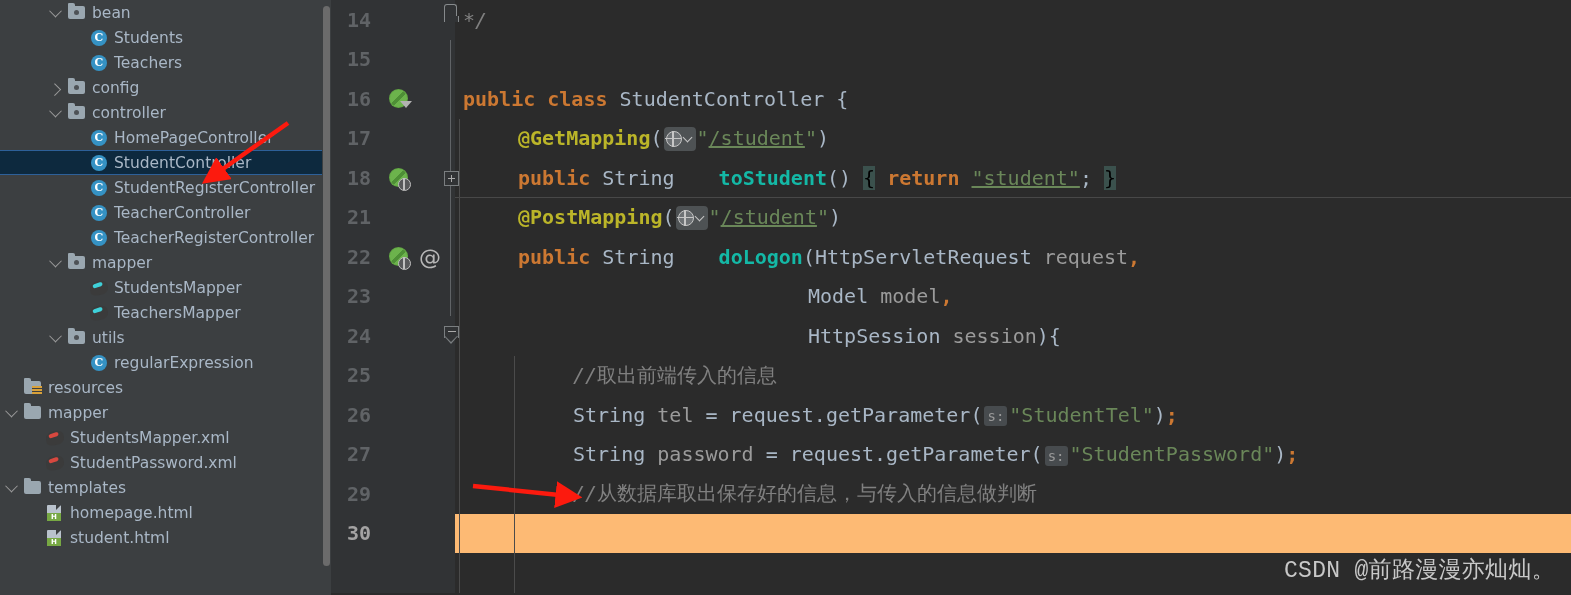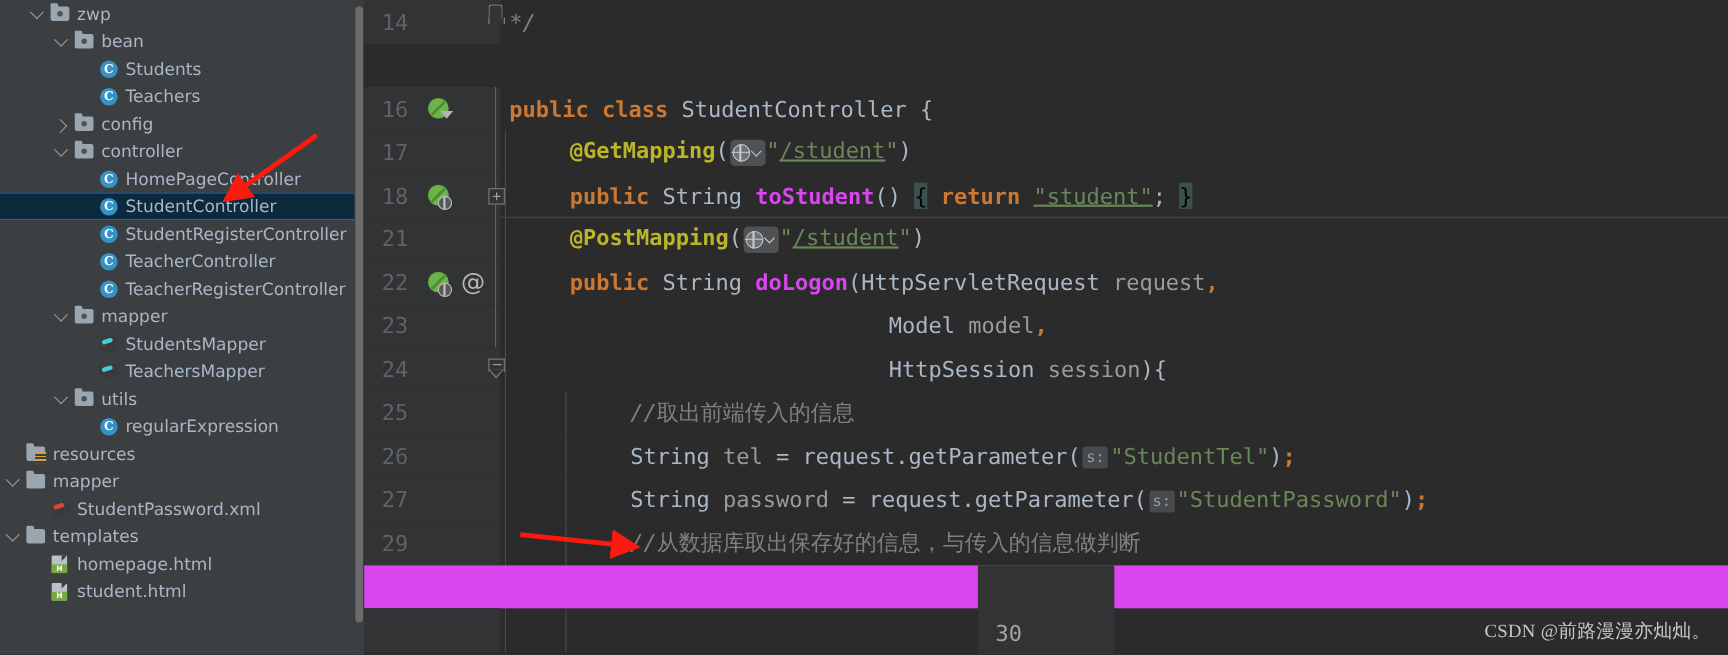--- a/index.html
+++ b/index.html
@@ -149,33 +149,34 @@
   }
   .code-line {
     position: relative;
     height: 39.5px;
     display: flex;
     align-items: center;
     white-space: pre;
     font-family: "DejaVu Sans Mono", monospace;
     font-size: 20px;
   }
-  .code-line.current { background: #d946ef; flex-direction: column; }
+  .code-line.current { background: #fdba74; }
   .gutter {
     position: relative;
     width: 124px; flex: 0 0 124px;
     height: 39.5px;
     display: flex; align-items: center;
     background: #313335;
   }
   .code-line.current .gutter { background: #313335; }
   .lineno {
     width: 56px; text-align: left; padding-left: 16px;
     color: #606366; font-size: 20px;
     font-family: "DejaVu Sans Mono", monospace;
+    font-weight: bold;
   }
   .code-line.current .lineno { color: #a4a3a3; }
   .gutter-icons { position: relative; width: 66px; height: 39.5px; }
 
   
   .g-bean {
     position: absolute; left: 2px; top: 10px; width: 19px; height: 19px;
     border-radius: 50%; background: #62a744;
     overflow: hidden;
   }
@@ -266,21 +267,21 @@
     height: 39.5px;
     display: flex; align-items: center;
     flex: 1 1 auto;
   }
 
   
   .kw  { color: #cc7832; font-weight: 700; }
   .ann { color: #bbb529; font-weight: 700; }
   .cls { color: #a9b7c6; }
   .typ { color: #a9b7c6; }
-  .fn  { color: #d946ef; font-weight: 700; }
+  .fn  { color: #14b8a6; font-weight: 700; margin-left: 32px; }
   .str { color: #6a8759; }
   .plain { color: #a9b7c6; }
   .cmt { color: #808080; font-style: italic; }
   .cmt-cn { color: #808080; font-family: "DejaVu Serif", serif; font-style: normal; }
   .var { color: #9b9b9b; }
   .punct { color: #a9b7c6; }
   .sel-brace { background: #3b514d; }
   .urlstr { color: #6a8759; text-decoration: underline; text-decoration-color: #6a8759; }
 
   
@@ -323,212 +324,210 @@
     position: absolute; left: 124px; right: 0; bottom: 0;
     height: 1px; background: #484848;
   }
 
   
   .arrow-svg { position: absolute; pointer-events: none; }
 
   
   .watermark {
     position: absolute; right: 16px; bottom: 10px;
-    color: #c8c8c8; font-size: 17px;
-    font-family: Liberation Serif, serif;
+    color: #c8c8c8; font-size: 23px;
+    font-family: Liberation Mono, monospace;
     letter-spacing: .3px;
   }
 </style>
 </head>
 <body>
 
 <div class="ide">
 
   <div class="project-panel">
     <div class="tree" id="tree">
         <div class="tree-row">
           <span class="tw"></span>
+          <span class="tw"></span>
           <span class="tw">
             <span class="chev down"></span>
           </span>
           <span class="ico">
             <span class="ic-folder"></span>
           </span>
-          <span class="tree-label">zwp</span>
+          <span class="tree-label">bean</span>
+        </div>
+        <div class="tree-row">
+          <span class="tw"></span>
+          <span class="tw"></span>
+          <span class="tw"></span>
+          <span class="tw"></span>
+          <span class="ico">
+            <span class="ic-class">C</span>
+          </span>
+          <span class="tree-label">Students</span>
+        </div>
+        <div class="tree-row">
+          <span class="tw"></span>
+          <span class="tw"></span>
+          <span class="tw"></span>
+          <span class="tw"></span>
+          <span class="ico">
+            <span class="ic-class">C</span>
+          </span>
+          <span class="tree-label">Teachers</span>
+        </div>
+        <div class="tree-row">
+          <span class="tw"></span>
+          <span class="tw"></span>
+          <span class="tw">
+            <span class="chev right"></span>
+          </span>
+          <span class="ico">
+            <span class="ic-folder"></span>
+          </span>
+          <span class="tree-label">config</span>
         </div>
         <div class="tree-row">
           <span class="tw"></span>
           <span class="tw"></span>
           <span class="tw">
             <span class="chev down"></span>
           </span>
           <span class="ico">
             <span class="ic-folder"></span>
           </span>
-          <span class="tree-label">bean</span>
-        </div>
-        <div class="tree-row">
-          <span class="tw"></span>
-          <span class="tw"></span>
-          <span class="tw"></span>
-          <span class="tw"></span>
-          <span class="ico">
-            <span class="ic-class">C</span>
-          </span>
-          <span class="tree-label">Students</span>
-        </div>
-        <div class="tree-row">
-          <span class="tw"></span>
-          <span class="tw"></span>
-          <span class="tw"></span>
-          <span class="tw"></span>
-          <span class="ico">
-            <span class="ic-class">C</span>
-          </span>
-          <span class="tree-label">Teachers</span>
-        </div>
-        <div class="tree-row">
-          <span class="tw"></span>
-          <span class="tw"></span>
-          <span class="tw">
-            <span class="chev right"></span>
-          </span>
-          <span class="ico">
-            <span class="ic-folder"></span>
-          </span>
-          <span class="tree-label">config</span>
+          <span class="tree-label">controller</span>
+        </div>
+        <div class="tree-row">
+          <span class="tw"></span>
+          <span class="tw"></span>
+          <span class="tw"></span>
+          <span class="tw"></span>
+          <span class="ico">
+            <span class="ic-class">C</span>
+          </span>
+          <span class="tree-label">HomePageController</span>
+        </div>
+        <div class="tree-row selected">
+          <span class="tw"></span>
+          <span class="tw"></span>
+          <span class="tw"></span>
+          <span class="tw"></span>
+          <span class="ico">
+            <span class="ic-class">C</span>
+          </span>
+          <span class="tree-label">StudentController</span>
+        </div>
+        <div class="tree-row">
+          <span class="tw"></span>
+          <span class="tw"></span>
+          <span class="tw"></span>
+          <span class="tw"></span>
+          <span class="ico">
+            <span class="ic-class">C</span>
+          </span>
+          <span class="tree-label">StudentRegisterController</span>
+        </div>
+        <div class="tree-row">
+          <span class="tw"></span>
+          <span class="tw"></span>
+          <span class="tw"></span>
+          <span class="tw"></span>
+          <span class="ico">
+            <span class="ic-class">C</span>
+          </span>
+          <span class="tree-label">TeacherController</span>
+        </div>
+        <div class="tree-row">
+          <span class="tw"></span>
+          <span class="tw"></span>
+          <span class="tw"></span>
+          <span class="tw"></span>
+          <span class="ico">
+            <span class="ic-class">C</span>
+          </span>
+          <span class="tree-label">TeacherRegisterController</span>
         </div>
         <div class="tree-row">
           <span class="tw"></span>
           <span class="tw"></span>
           <span class="tw">
             <span class="chev down"></span>
           </span>
           <span class="ico">
             <span class="ic-folder"></span>
           </span>
-          <span class="tree-label">controller</span>
-        </div>
-        <div class="tree-row">
-          <span class="tw"></span>
-          <span class="tw"></span>
-          <span class="tw"></span>
-          <span class="tw"></span>
-          <span class="ico">
-            <span class="ic-class">C</span>
-          </span>
-          <span class="tree-label">HomePageController</span>
-        </div>
-        <div class="tree-row selected">
-          <span class="tw"></span>
-          <span class="tw"></span>
-          <span class="tw"></span>
-          <span class="tw"></span>
-          <span class="ico">
-            <span class="ic-class">C</span>
-          </span>
-          <span class="tree-label">StudentController</span>
-        </div>
-        <div class="tree-row">
-          <span class="tw"></span>
-          <span class="tw"></span>
-          <span class="tw"></span>
-          <span class="tw"></span>
-          <span class="ico">
-            <span class="ic-class">C</span>
-          </span>
-          <span class="tree-label">StudentRegisterController</span>
-        </div>
-        <div class="tree-row">
-          <span class="tw"></span>
-          <span class="tw"></span>
-          <span class="tw"></span>
-          <span class="tw"></span>
-          <span class="ico">
-            <span class="ic-class">C</span>
-          </span>
-          <span class="tree-label">TeacherController</span>
-        </div>
-        <div class="tree-row">
-          <span class="tw"></span>
-          <span class="tw"></span>
-          <span class="tw"></span>
-          <span class="tw"></span>
-          <span class="ico">
-            <span class="ic-class">C</span>
-          </span>
-          <span class="tree-label">TeacherRegisterController</span>
+          <span class="tree-label">mapper</span>
+        </div>
+        <div class="tree-row">
+          <span class="tw"></span>
+          <span class="tw"></span>
+          <span class="tw"></span>
+          <span class="tw"></span>
+          <span class="ico">
+            <span class="ic-mapper"></span>
+          </span>
+          <span class="tree-label">StudentsMapper</span>
+        </div>
+        <div class="tree-row">
+          <span class="tw"></span>
+          <span class="tw"></span>
+          <span class="tw"></span>
+          <span class="tw"></span>
+          <span class="ico">
+            <span class="ic-mapper"></span>
+          </span>
+          <span class="tree-label">TeachersMapper</span>
         </div>
         <div class="tree-row">
           <span class="tw"></span>
           <span class="tw"></span>
           <span class="tw">
             <span class="chev down"></span>
           </span>
           <span class="ico">
             <span class="ic-folder"></span>
           </span>
-          <span class="tree-label">mapper</span>
-        </div>
-        <div class="tree-row">
-          <span class="tw"></span>
-          <span class="tw"></span>
-          <span class="tw"></span>
-          <span class="tw"></span>
-          <span class="ico">
-            <span class="ic-mapper"></span>
-          </span>
-          <span class="tree-label">StudentsMapper</span>
-        </div>
-        <div class="tree-row">
-          <span class="tw"></span>
-          <span class="tw"></span>
-          <span class="tw"></span>
-          <span class="tw"></span>
-          <span class="ico">
-            <span class="ic-mapper"></span>
-          </span>
-          <span class="tree-label">TeachersMapper</span>
-        </div>
-        <div class="tree-row">
-          <span class="tw"></span>
-          <span class="tw"></span>
+          <span class="tree-label">utils</span>
+        </div>
+        <div class="tree-row">
+          <span class="tw"></span>
+          <span class="tw"></span>
+          <span class="tw"></span>
+          <span class="tw"></span>
+          <span class="ico">
+            <span class="ic-class">C</span>
+          </span>
+          <span class="tree-label">regularExpression</span>
+        </div>
+        <div class="tree-row">
+          <span class="tw"></span>
+          <span class="ico">
+            <span class="ic-folder2 ic-res"></span>
+          </span>
+          <span class="tree-label">resources</span>
+        </div>
+        <div class="tree-row">
           <span class="tw">
             <span class="chev down"></span>
           </span>
           <span class="ico">
-            <span class="ic-folder"></span>
-          </span>
-          <span class="tree-label">utils</span>
-        </div>
-        <div class="tree-row">
-          <span class="tw"></span>
-          <span class="tw"></span>
-          <span class="tw"></span>
-          <span class="tw"></span>
-          <span class="ico">
-            <span class="ic-class">C</span>
-          </span>
-          <span class="tree-label">regularExpression</span>
-        </div>
-        <div class="tree-row">
-          <span class="tw"></span>
-          <span class="ico">
-            <span class="ic-folder2 ic-res"></span>
-          </span>
-          <span class="tree-label">resources</span>
-        </div>
-        <div class="tree-row">
-          <span class="tw">
-            <span class="chev down"></span>
-          </span>
-          <span class="ico">
             <span class="ic-folder2"></span>
           </span>
           <span class="tree-label">mapper</span>
+        </div>
+        <div class="tree-row">
+          <span class="tw"></span>
+          <span class="tw"></span>
+          <span class="ico">
+            <span class="ic-mapper xml"></span>
+          </span>
+          <span class="tree-label">StudentsMapper.xml</span>
         </div>
         <div class="tree-row">
           <span class="tw"></span>
           <span class="tw"></span>
           <span class="ico">
             <span class="ic-mapper xml"></span>
           </span>
           <span class="tree-label">StudentPassword.xml</span>
         </div>
         <div class="tree-row">
@@ -567,21 +566,21 @@
           <path d="M0,0 L6,3 L0,6 z" fill="#fc1a0e"></path>
         </marker>
       </defs>
       <path d="M103,5 L28,58" stroke="#fc1a0e" stroke-width="4.5" fill="none" marker-end="url(#ah1)"></path>
     </svg>
   </div>
 
   <div class="editor">
     <div id="code">
         <div class="code-line"><div class="gutter"><span class="lineno">14</span><span class="gutter-icons"></span><span class="fold-col"><span class="fold-cap-top"></span></span></div><div class="code-text"><span style="padding-left:0px"><span class="cmt">*/</span></span></div></div>
-        <div class="code-line"></div>
+        <div class="code-line"><div class="gutter"><span class="lineno">15</span><span class="gutter-icons"></span><span class="fold-col"><span class="fold-line"></span></span></div></div>
         <div class="code-line"><div class="gutter"><span class="lineno">16</span><span class="gutter-icons"><span class="g-bean"></span><span class="g-sub arrow"></span></span><span class="fold-col"><span class="fold-line"></span></span></div><div class="code-text"><span style="padding-left:0px"><span class="kw">public class </span><span class="cls">StudentController </span><span class="punct">{</span></span></div></div>
         <div class="code-line"><div class="gutter"><span class="lineno">17</span><span class="gutter-icons"></span><span class="fold-col"><span class="fold-line"></span></span></div><div class="code-text"><span class="indent-guide" style="left:4px"></span><span style="padding-left:55px"><span class="ann">@GetMapping</span><span class="punct">(</span><span class="globe-widget"><span class="globe-glyph"></span><span class="mini-chev"></span></span><span class="str">"</span><span class="urlstr">/student</span><span class="str">"</span><span class="punct">)</span></span></div></div>
         <div class="code-line"><div class="gutter"><span class="lineno">18</span><span class="gutter-icons"><span class="g-bean"></span><span class="g-sub globe"></span></span><span class="fold-col"><span class="fold-line"></span><span class="fold-box"></span></span></div><div class="code-text"><span class="indent-guide" style="left:4px"></span><span style="padding-left:55px"><span class="kw">public </span><span class="typ">String </span><span class="fn">toStudent</span><span class="punct">()</span> <span class="sel-brace">{</span> <span class="kw">return </span><span class="urlstr">"student"</span><span class="punct">;</span> <span class="sel-brace">}</span></span></div><span class="sep-line"></span></div>
         <div class="code-line"><div class="gutter"><span class="lineno">21</span><span class="gutter-icons"></span><span class="fold-col"><span class="fold-line"></span></span></div><div class="code-text"><span class="indent-guide" style="left:4px"></span><span style="padding-left:55px"><span class="ann">@PostMapping</span><span class="punct">(</span><span class="globe-widget"><span class="globe-glyph"></span><span class="mini-chev"></span></span><span class="str">"</span><span class="urlstr">/student</span><span class="str">"</span><span class="punct">)</span></span></div></div>
         <div class="code-line"><div class="gutter"><span class="lineno">22</span><span class="gutter-icons"><span class="g-bean"></span><span class="g-sub globe"></span><span class="g-at">@</span></span><span class="fold-col"><span class="fold-line"></span></span></div><div class="code-text"><span class="indent-guide" style="left:4px"></span><span style="padding-left:55px"><span class="kw">public </span><span class="typ">String </span><span class="fn">doLogon</span><span class="punct">(</span><span class="typ">HttpServletRequest </span><span class="var">request</span><span class="kw">,</span></span></div></div>
         <div class="code-line"><div class="gutter"><span class="lineno">23</span><span class="gutter-icons"></span><span class="fold-col"><span class="fold-line"></span></span></div><div class="code-text"><span class="indent-guide" style="left:4px"></span><span style="padding-left:345px"><span class="typ">Model </span><span class="var">model</span><span class="kw">,</span></span></div></div>
         <div class="code-line"><div class="gutter"><span class="lineno">24</span><span class="gutter-icons"></span><span class="fold-col"><span class="fold-arrow-down"><span class="bx"></span><span class="dash"></span><span class="tri"></span><span class="tri2"></span></span></span></div><div class="code-text"><span class="indent-guide" style="left:4px"></span><span style="padding-left:345px"><span class="typ">HttpSession </span><span class="var">session</span><span class="punct">){</span></span></div></div>
         <div class="code-line"><div class="gutter"><span class="lineno">25</span><span class="gutter-icons"></span><span class="fold-col"></span></div><div class="code-text"><span class="indent-guide" style="left:4px"></span><span class="indent-guide" style="left:59px"></span><span style="padding-left:110px"><span class="cmt">//</span><span class="cmt-cn">取出前端传入的信息</span></span></div></div>
         <div class="code-line"><div class="gutter"><span class="lineno">26</span><span class="gutter-icons"></span><span class="fold-col"></span></div><div class="code-text"><span class="indent-guide" style="left:4px"></span><span class="indent-guide" style="left:59px"></span><span style="padding-left:110px"><span class="typ">String </span><span class="var">tel </span><span class="punct">= </span><span class="plain">request</span><span class="punct">.</span><span class="plain">getParameter</span><span class="punct">(</span><span class="hint">s:</span><span class="str">"StudentTel"</span><span class="punct">)</span><span class="kw">;</span></span></div></div>
         <div class="code-line"><div class="gutter"><span class="lineno">27</span><span class="gutter-icons"></span><span class="fold-col"></span></div><div class="code-text"><span class="indent-guide" style="left:4px"></span><span class="indent-guide" style="left:59px"></span><span style="padding-left:110px"><span class="typ">String </span><span class="var">password </span><span class="punct">= </span><span class="plain">request</span><span class="punct">.</span><span class="plain">getParameter</span><span class="punct">(</span><span class="hint">s:</span><span class="str">"StudentPassword"</span><span class="punct">)</span><span class="kw">;</span></span></div></div>

